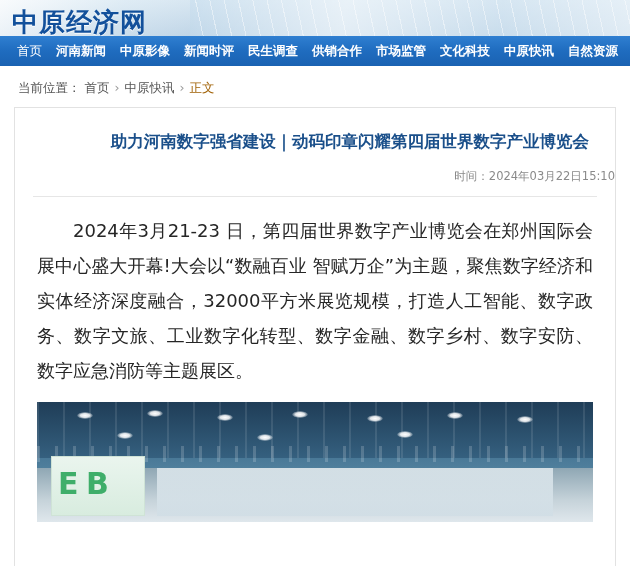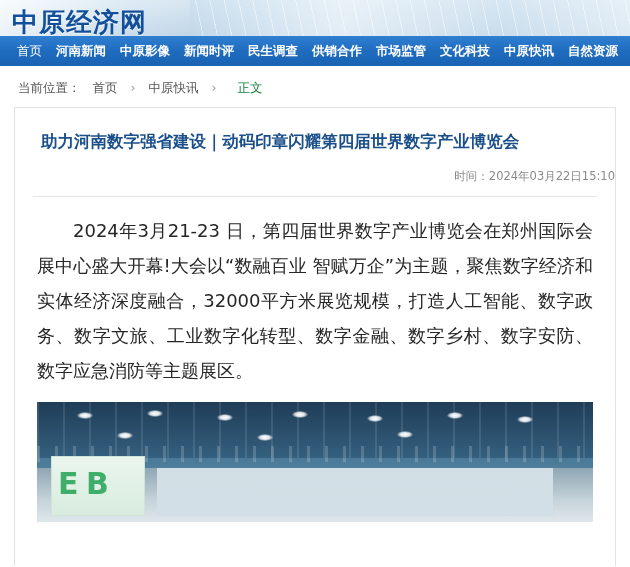--- a/index.html
+++ b/index.html
@@ -90,43 +90,43 @@
   .navbar .nav-item.first { font-weight: normal; }
 
   
   .breadcrumb {
     padding: 14px 18px 10px 18px;
     font-size: 12.5px;
     color: #4a4a4a;
     font-family: "DejaVu Sans", sans-serif;
     display: flex;
     align-items: flex-start;
-    gap: 12px;
+    gap: 4px;
   }
   .breadcrumb .bc-label { color: #555; }
   .breadcrumb .bc-link { color: #555; cursor: pointer; }
   .breadcrumb .bc-sep { color: #9a9a9a; padding: 0 1px; }
-  .breadcrumb .bc-current { color: #15803d; margin-left: 8px; }
+  .breadcrumb .bc-current { color: #a16207; }
 
   
   .article-card {
     margin: 0 14px;
     border: 1px solid #e2e2e2;
     border-bottom: none;
     background: #fff;
     padding: 0 0 0 0;
     height: 470px;
     overflow: hidden;
   }
   .article-title {
     font-family: "DejaVu Sans", sans-serif;
     font-size: 16.5px;
     font-weight: bold;
     color: #1a4f8a;
-    text-align: left;
+    text-align: right;
     padding: 22px 26px 0 26px;
     line-height: 1.5;
   }
   .article-meta {
     text-align: right;
     font-size: 11.5px;
     color: #8a8a8a;
     padding: 14px 0 12px 0;
     font-family: "DejaVu Sans", sans-serif;
   }

